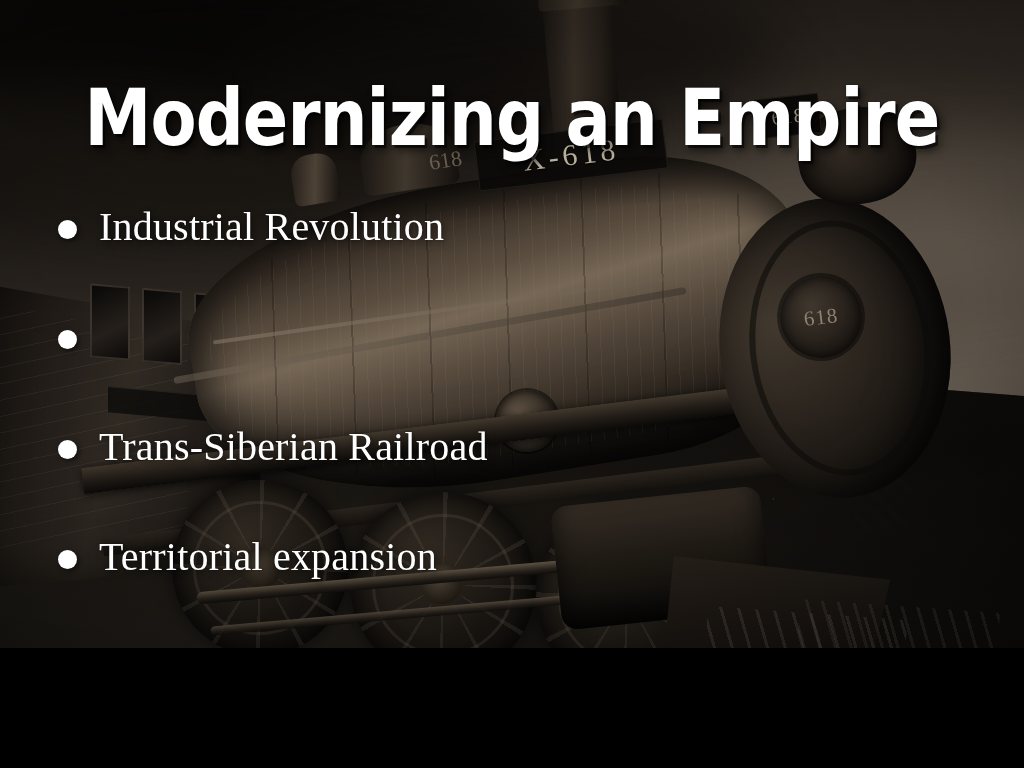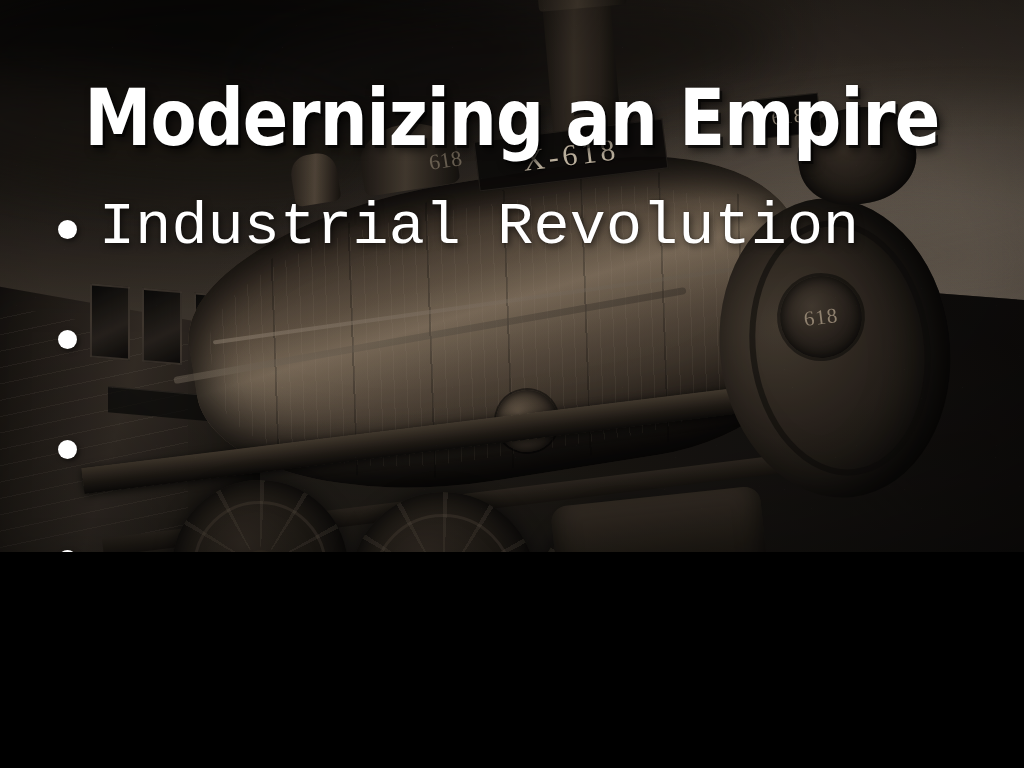--- a/index.html
+++ b/index.html
@@ -1,21 +1,21 @@
 <!DOCTYPE html>
 <html><head>
 <meta charset="utf-8">
 <title>Slide</title>
 <style>
   html,body{margin:0;padding:0;background:#000;}
   *{box-sizing:border-box;}
 
   .slide{
     position:relative;
-    width:1024px;height:552px;
+    width:1024px;height:648px;
     overflow:hidden;
     background:#2b2622;
     font-family:"Liberation Sans", sans-serif;
   }
 
   
   .photo{position:absolute;inset:0;overflow:hidden;}
 
   
   .sky{
@@ -361,23 +361,23 @@
   }
   .bullet-dot{
     flex:0 0 auto;
     width:19px;height:19px;border-radius:50%;
     background:#ffffff;
     margin-right:22px;margin-top:4px;
     box-shadow:2px 2px 5px rgba(0,0,0,.55);
   }
   .bullet-text{
     color:#ffffff;
-    font-family:Liberation Mono, monospace;
+    font-family:Liberation Serif, serif;
     font-weight:300;
-    font-size:60px;
+    font-size:40px;
     line-height:64px;
     letter-spacing:.2px;
     white-space:nowrap;
     text-shadow:2px 3px 7px rgba(0,0,0,.55), 0 0 2px rgba(0,0,0,.35);
   }
 </style>
 </head>
 <body>
 
 <div class="slide">
@@ -467,19 +467,21 @@
     <ul class="bullet-list">
       <li class="bullet-item">
         <span class="bullet-dot"></span>
         <span class="bullet-text">Industrial Revolution</span>
       </li>
       <li class="bullet-item">
         <span class="bullet-dot"></span>
       </li>
       <li class="bullet-item">
         <span class="bullet-dot"></span>
+        <span class="bullet-text">Trans-Siberian Railroad</span>
       </li>
       <li class="bullet-item">
         <span class="bullet-dot"></span>
+        <span class="bullet-text">Territorial expansion</span>
       </li>
     </ul>
   </div>
 </div>
 
 </body></html>

